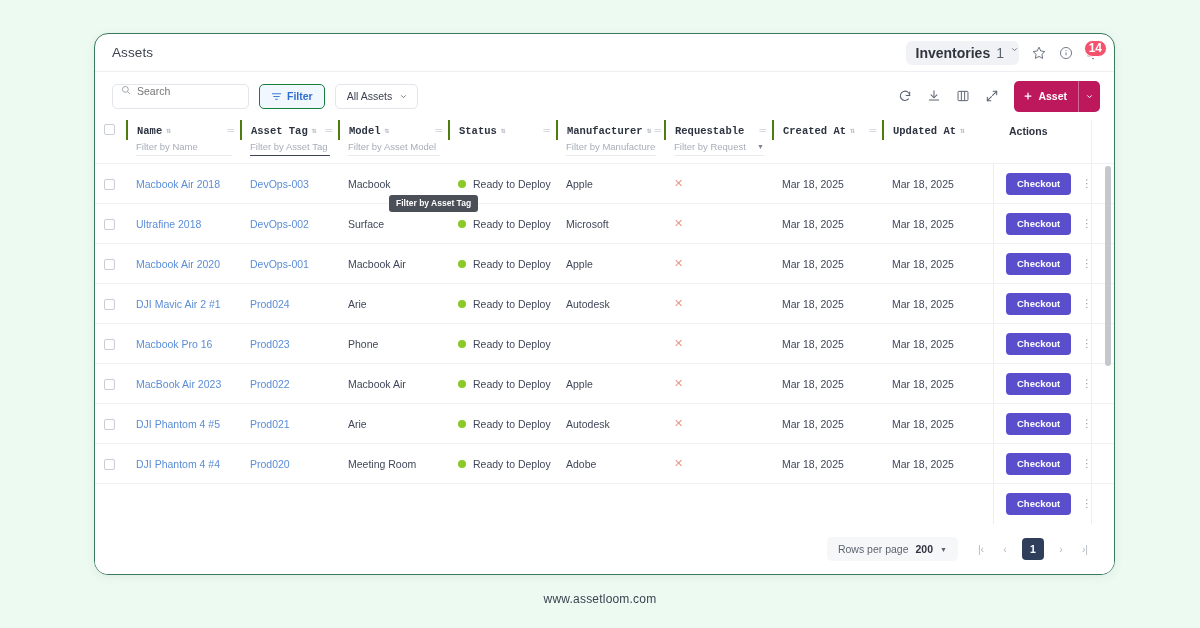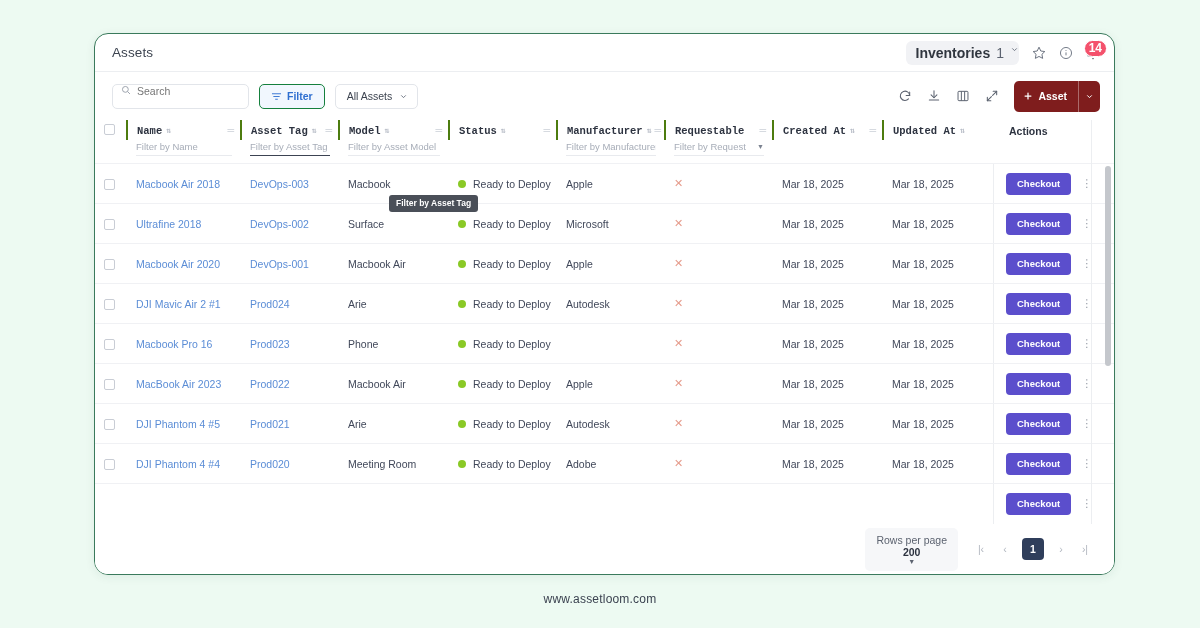--- a/index.html
+++ b/index.html
@@ -90,21 +90,21 @@
     height: 25px; display: flex; align-items: center; gap: 7px;
     padding: 0 9px 0 11px;
     border: 1px solid #e2e5ea; border-radius: 5px;
     background: #fff; color: #3d4450; font-size: 10.5px;
   }
   .toolbar-right {
     margin-left: auto; display: flex; align-items: center; gap: 15px;
   }
   .btn-asset {
     display: flex; align-items: center; height: 31px;
-    background: #7f1d1d; color: #fff; border-radius: 5px;
+    background: #be185d; color: #fff; border-radius: 5px;
     font-size: 10.5px; font-weight: bold; overflow: hidden;
   }
   .btn-asset .main {
     display: flex; align-items: center; gap: 5px; padding: 0 11px 0 9px;
   }
   .btn-asset .split {
     border-left: 1px solid rgba(255,255,255,.35);
     padding: 0 6px; display: flex; align-items: center; height: 100%;
   }
 
@@ -202,24 +202,24 @@
 
   
   .footer {
     position: absolute; left: 0; right: 0; bottom: 0;
     height: 50px;
     display: flex; align-items: center; justify-content: flex-end;
     padding-right: 22px; gap: 16px;
     background: #fff;
   }
   .rpp {
-    display: flex; align-items: center; 
+    display: flex; align-items: center; gap: 7px;
     background: #f6f7f9; border-radius: 5px;
     padding: 6px 11px;
-    font-size: 10.5px; color: #5c6370; flex-direction: column;
+    font-size: 10.5px; color: #5c6370;
   }
   .rpp .val { font-weight: bold; color: #2d3340; }
   .pager { display: flex; align-items: center; gap: 10px; }
   .pg {
     min-width: 14px; text-align: center;
     font-size: 10.5px; color: #b2b7c0;
   }
   .pg-cur {
     width: 22px; height: 22px; border-radius: 4px;
     background: #2f3e5b; color: #fff;

